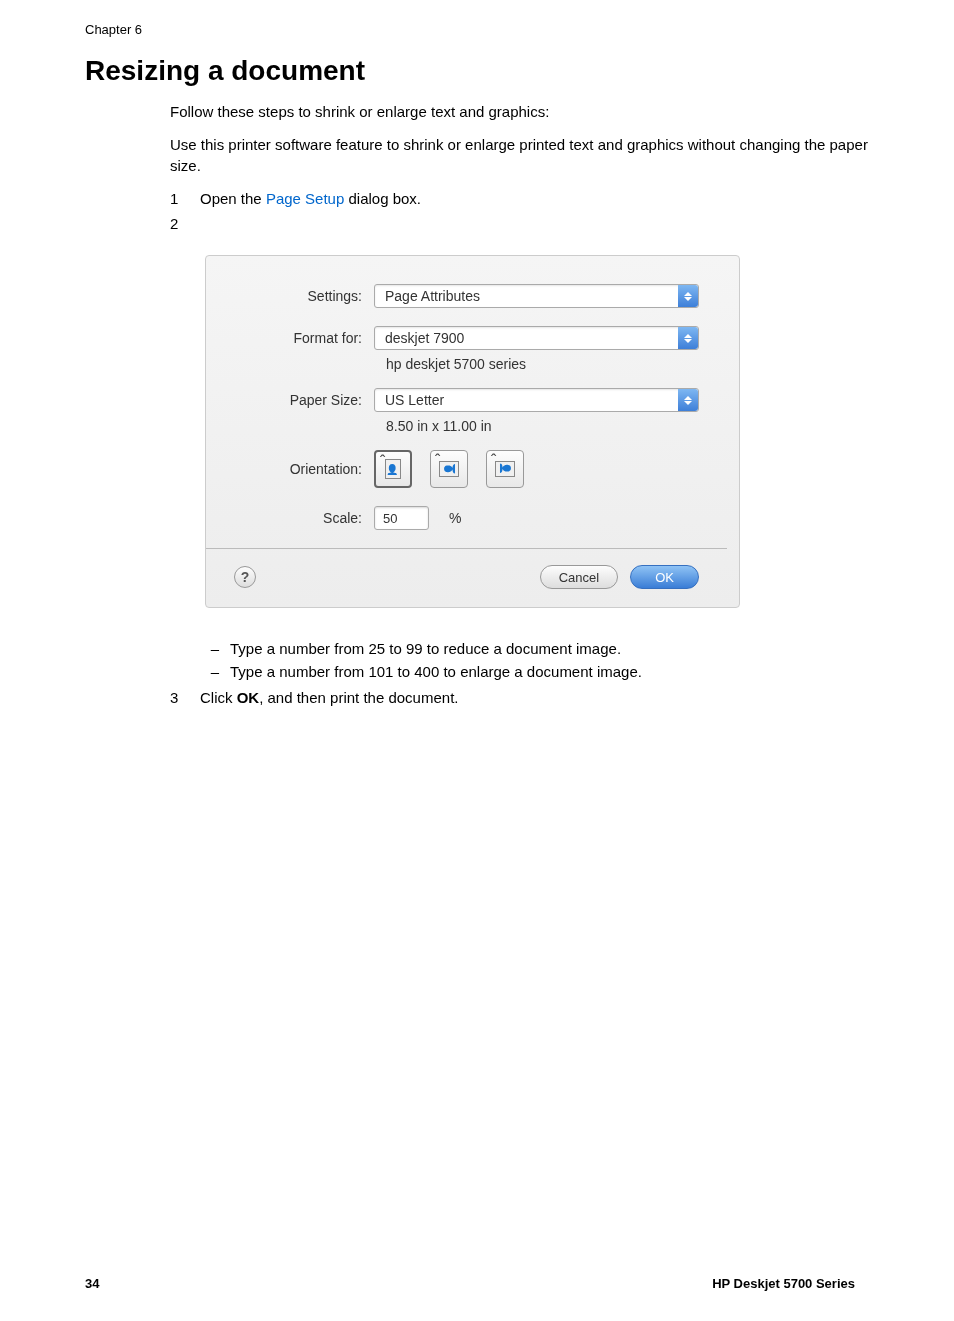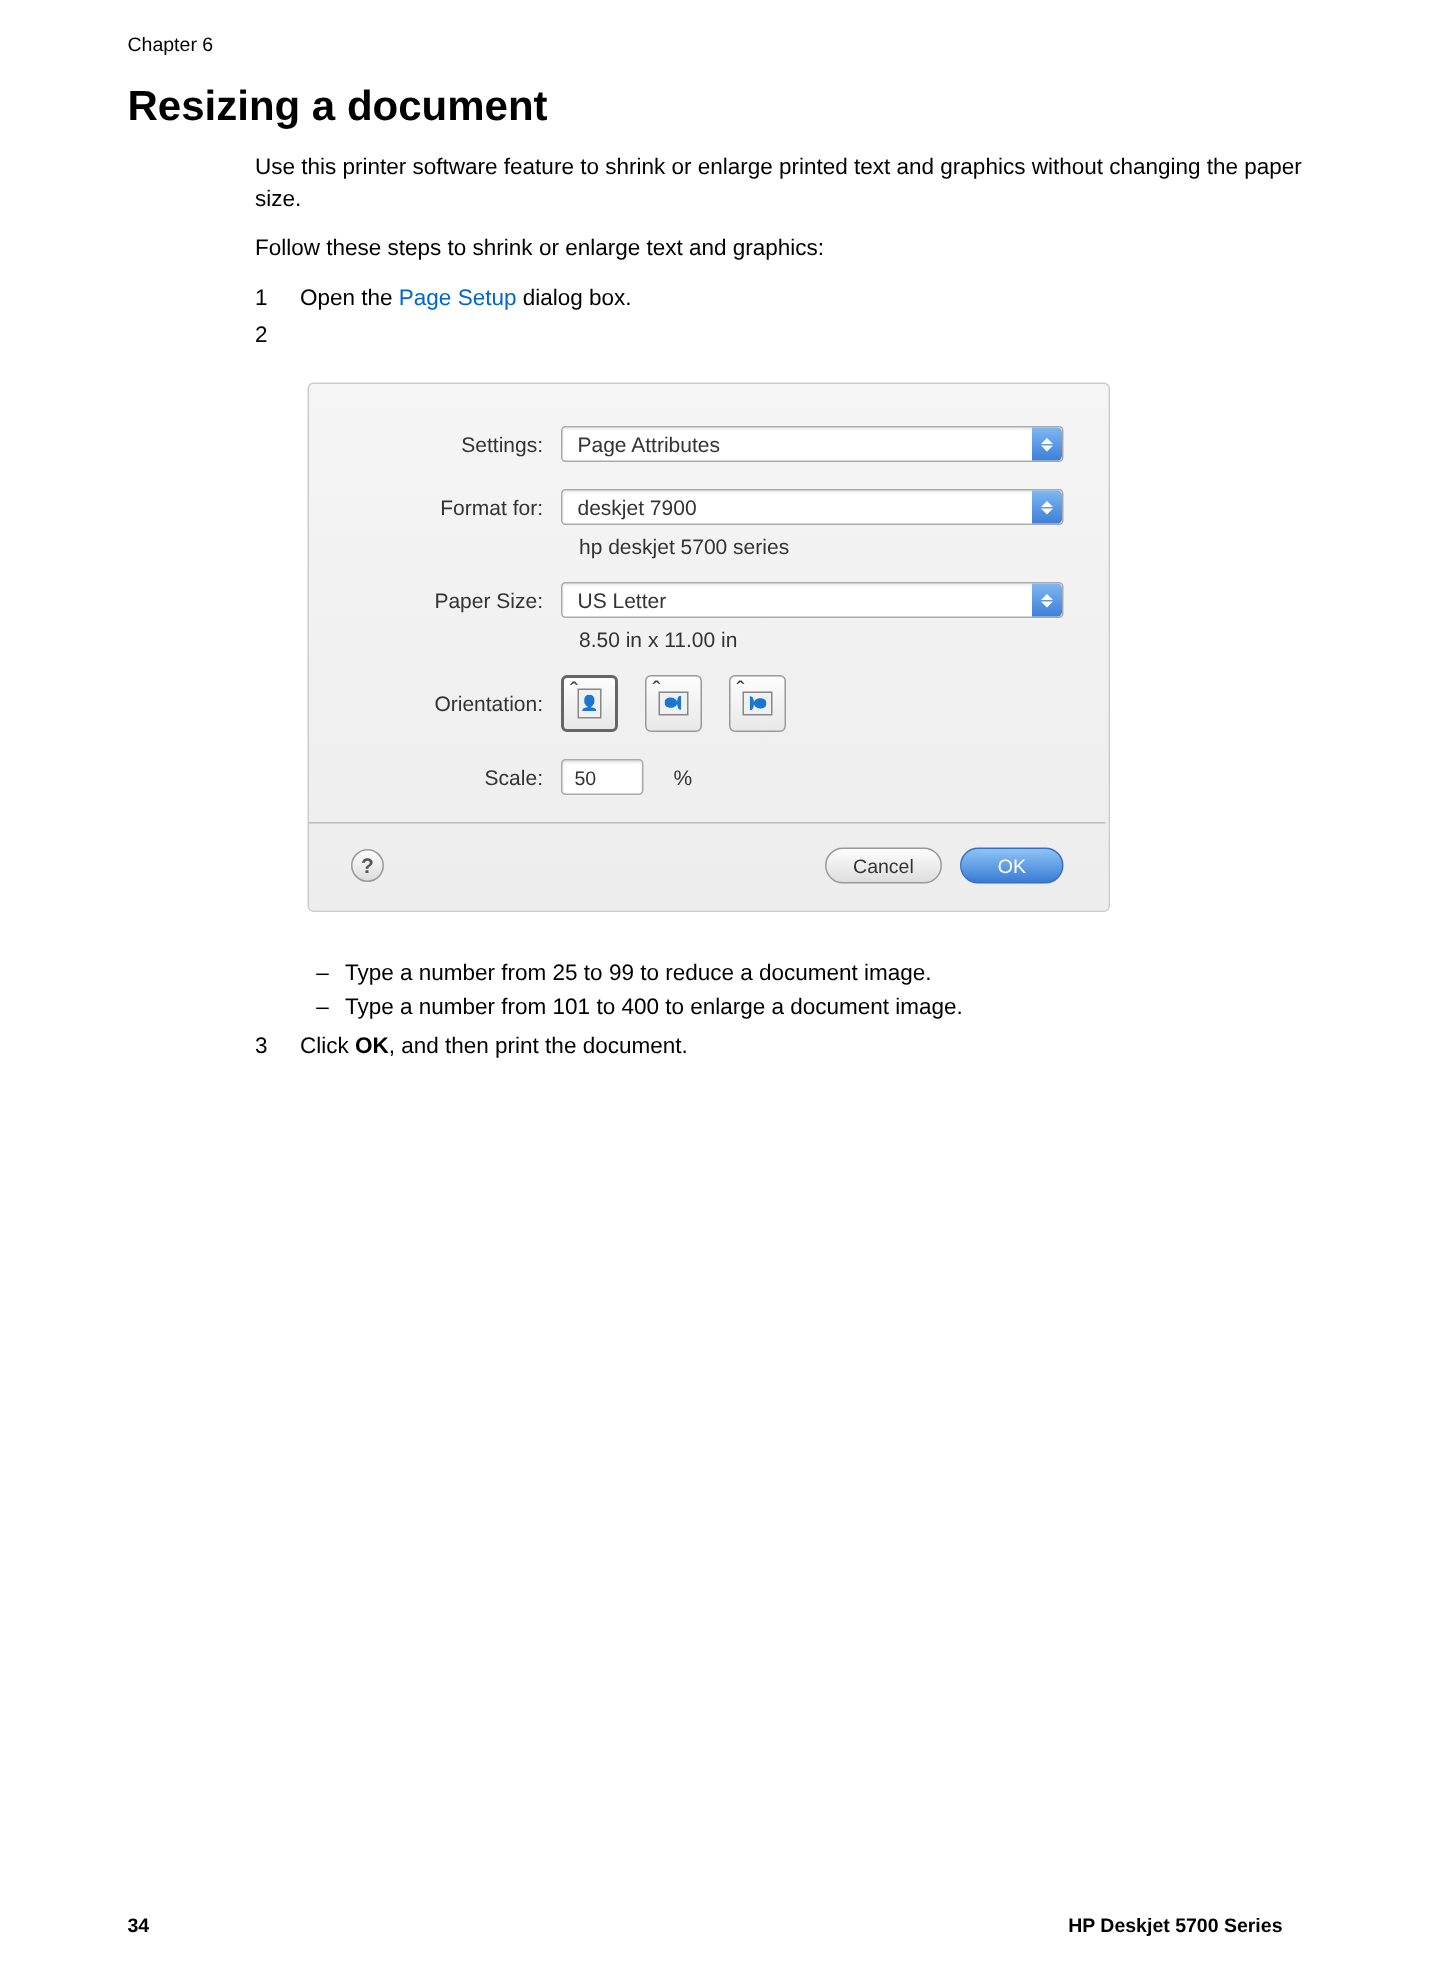--- a/index.html
+++ b/index.html
@@ -54,21 +54,21 @@
     }
     .bold {
       font-weight: bold;
     }
     .dialog {
       width: 535px;
       margin: 20px auto 30px 35px;
       background: linear-gradient(to bottom, #f5f5f5, #ededed);
       border: 1px solid #ccc;
       border-radius: 4px;
-      padding: 28px 30px 18px 28px;
+      padding: 28px 40px 18px 28px;
     }
     .dialog-row {
       display: flex;
       align-items: center;
       margin-bottom: 18px;
     }
     .dialog-label {
       width: 140px;
       text-align: right;
       padding-right: 12px;
@@ -259,22 +259,22 @@
     }
   </style>
 </head>
 <body>
 
 <div class="chapter-header">Chapter 6</div>
 
 <h1 class="main-title">Resizing a document</h1>
 
 <div class="content">
+  <p class="para">Follow these steps to shrink or enlarge text and graphics:</p>
   <p class="para">Use this printer software feature to shrink or enlarge printed text and graphics without changing the paper size.</p>
-  <p class="para">Follow these steps to shrink or enlarge text and graphics:</p>
 
   <ol class="ol">
     <li>
       <span class="num">1</span>
       <span>
         <span>Open the </span><span class="link">Page Setup</span><span> dialog box.</span>
       </span>
     </li>
     <li>
       <span class="num">2</span>

